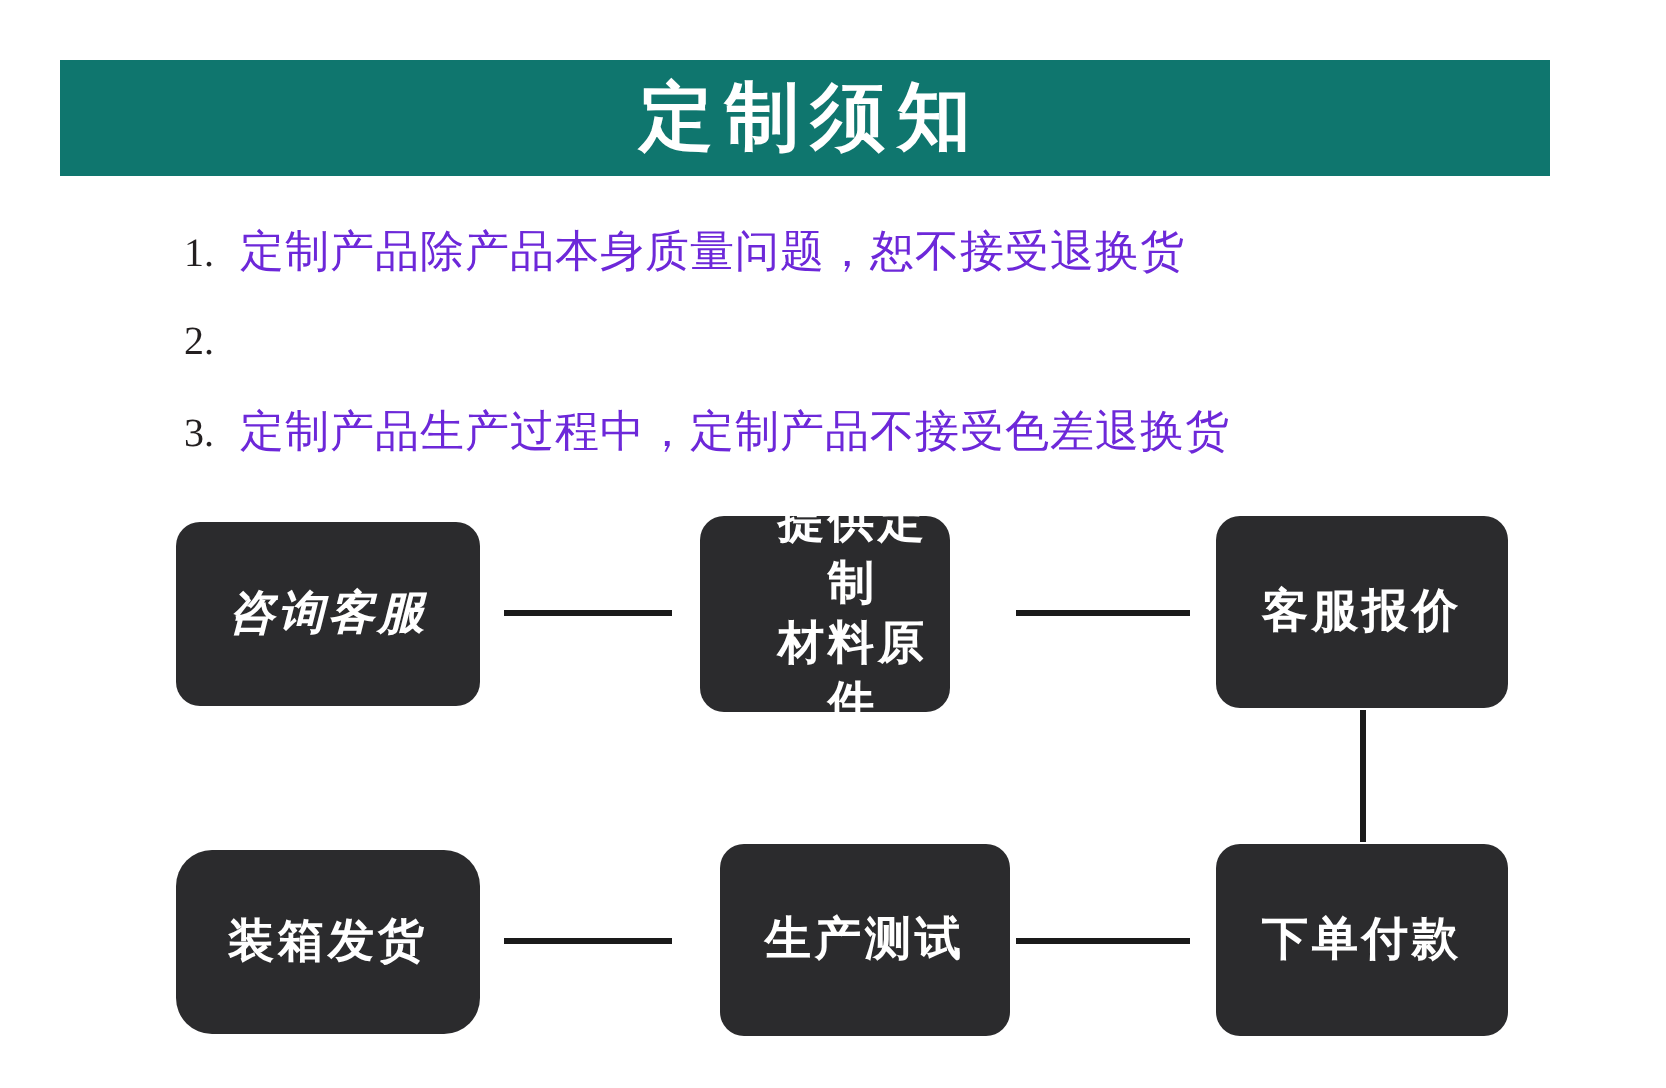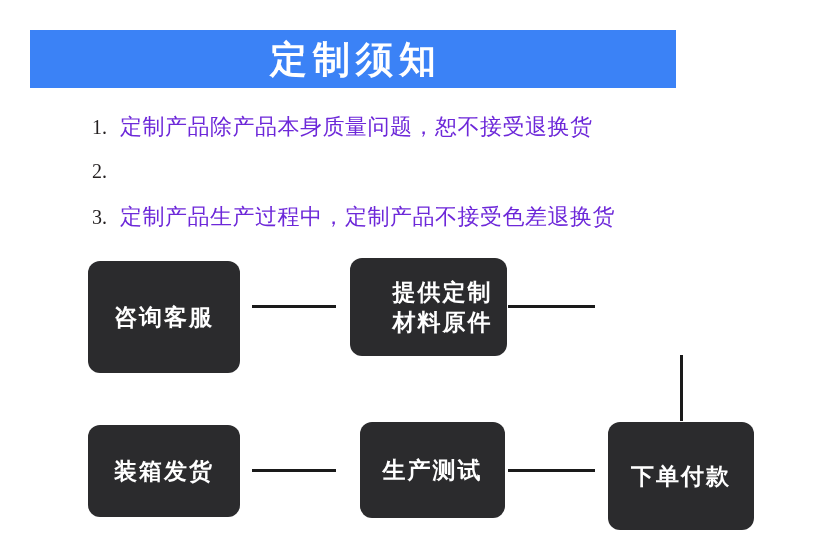--- a/index.html
+++ b/index.html
@@ -13,23 +13,23 @@
     font-family: "DejaVu Sans", "Liberation Sans", sans-serif;
     overflow: hidden;
     position: relative;
   }
 
   
   .banner {
     position: absolute;
     left: 30px;
     top: 30px;
-    width: 646px;
+    width: 745px;
     height: 58px;
-    background: #3b82f6;
+    background: #0f766e;
     display: flex;
     align-items: center;
     justify-content: center;
     box-sizing: border-box;
     font-family: Liberation Serif, serif;
   }
   .banner-title {
     color: #ffffff;
     font-size: 37px;
     font-weight: bold;
@@ -89,26 +89,26 @@
     align-items: center;
     justify-content: center;
     text-align: center;
     box-sizing: border-box;
     pointer-events: auto;
     line-height: 1.32;
   }
   .flow-box .lbl { display: block; white-space: pre-line; }
 
   
-  #box-consult  { left: 88px;  top: 261px; width: 152px; height: 112px; }
-  #box-material { left: 350px; top: 258px; width: 157px; height: 98px; padding-left: 28px; }
+  #box-consult  { left: 88px;  top: 261px; width: 152px; height: 92px; font-style: italic; }
+  #box-material { left: 350px; top: 258px; width: 125px; height: 98px; padding-left: 28px; }
   #box-quote    { left: 608px; top: 258px; width: 146px; height: 96px; }
-  #box-ship     { left: 88px;  top: 425px; width: 152px; height: 92px; }
+  #box-ship     { left: 88px;  top: 425px; width: 152px; height: 92px; border-radius: 18px; }
   #box-test     { left: 350px; top: 422px; width: 145px; height: 96px; margin-left: 10px; }
-  #box-pay      { left: 608px; top: 422px; width: 146px; height: 108px; }
+  #box-pay      { left: 608px; top: 422px; width: 146px; height: 96px; }
 
   .connector {
     position: absolute;
     background: #1a1a1a;
     pointer-events: auto;
   }
   .connector.h { height: 3px; }
   .connector.v { width: 3px; }
 
   #conn-consult-material { left: 252px; top: 305px;  width: 84px;  }
@@ -150,20 +150,23 @@
 
   <div class="connector h" id="conn-consult-material"></div>
 
   <div class="flow-box" id="box-material">
     <span class="lbl">提供定制
 材料原件</span>
   </div>
 
   <div class="connector h" id="conn-material-quote"></div>
 
+  <div class="flow-box" id="box-quote">
+    <span class="lbl">客服报价</span>
+  </div>
 
   <div class="connector v" id="conn-quote-pay"></div>
 
   <div class="flow-box" id="box-pay">
     <span class="lbl">下单付款</span>
   </div>
 
   <div class="connector h" id="conn-pay-test"></div>
 
   <div class="flow-box" id="box-test">

